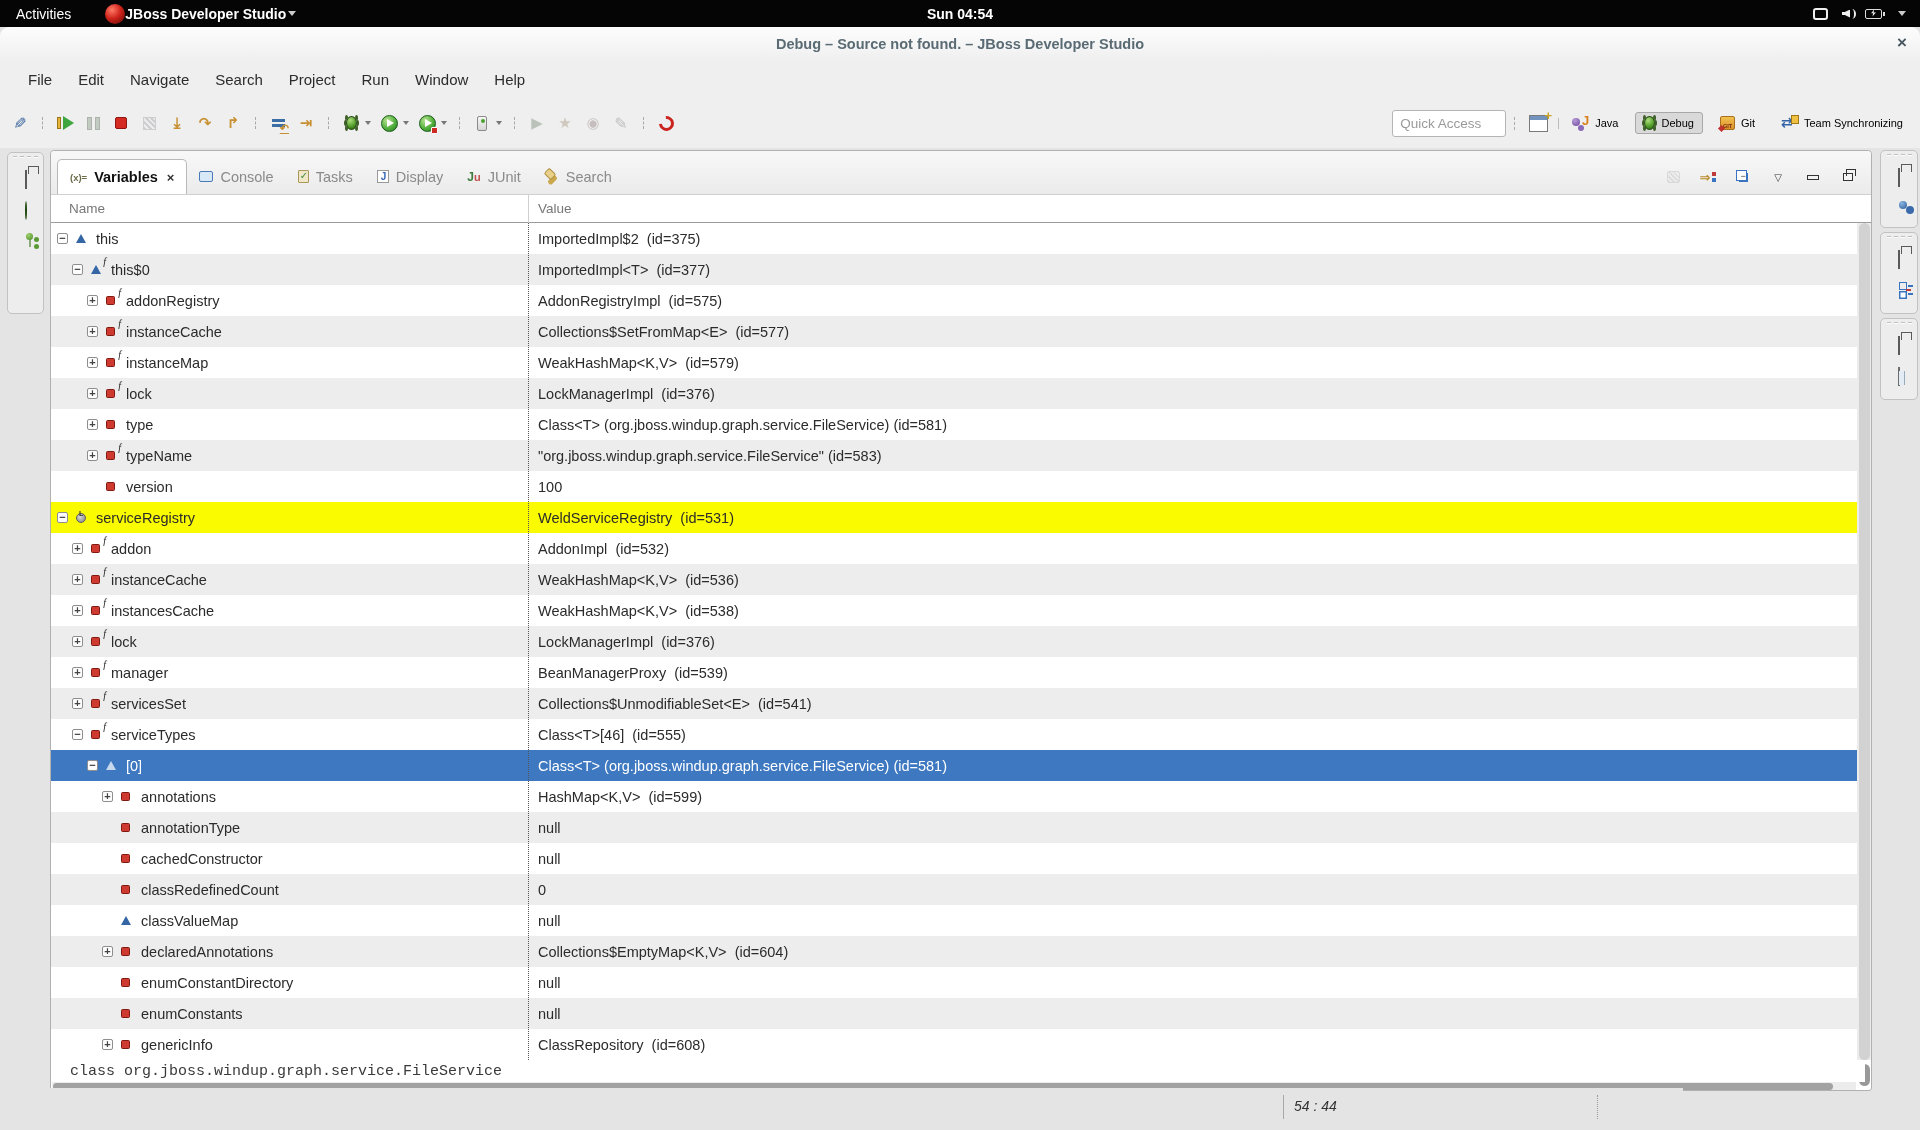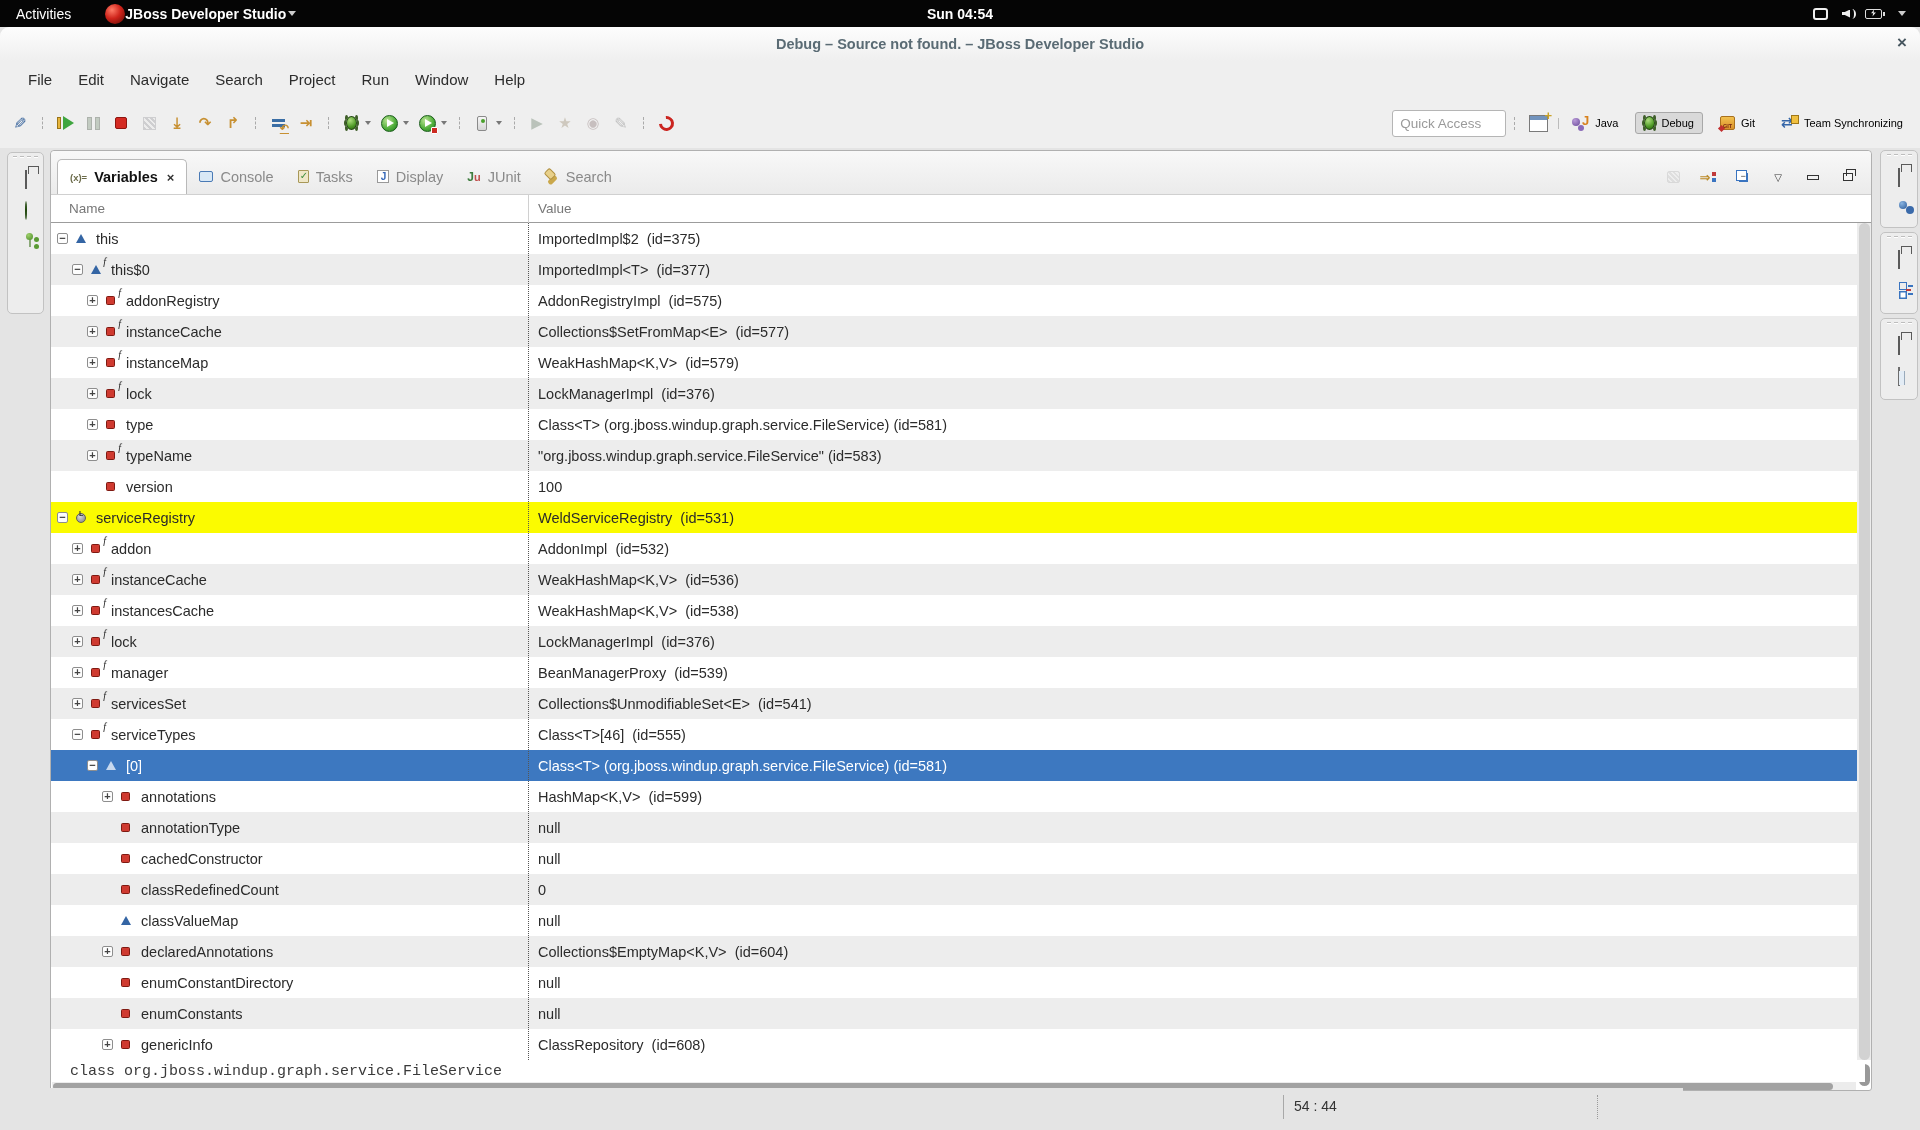--- a/index.html
+++ b/index.html
@@ -234,21 +234,21 @@
   #dthumb { position:absolute; left:1807.5px; top:913px; width:11px; height:22px; background:#999;
     border-radius:6px; }
   #detailpane { position:absolute; left:0; top:909px; width:1806px; height:22px; background:#fff;
     font-family:"Liberation Mono","DejaVu Sans Mono",monospace; font-size:15px; color:#3a3a3a;
     padding:3px 0 0 11px; white-space:pre;margin-left:8px; }
   #hscroll { position:absolute; left:1px; top:931px; width:1804px; height:8px; background:#ececec; }
   #hthumb { position:absolute; left:1px; top:0.5px; width:1780px; height:7px; background:#a2a2a2;
     border-radius:4px; }
 
   
-  #statusbar { position:absolute; left:0; top:1088px; width:1683px; height:38px; background:#e4e4e4; }
+  #statusbar { position:absolute; left:0; top:1088px; width:1683px; height:38px; background:#e4e4e4;font-style:italic; }
   #st-sep1 { position:absolute; left:1283px; top:7px; height:24px; border-left:1px solid #a8a8a8; }
   #st-sep2 { position:absolute; left:1597px; top:7px; height:24px; border-left:1px dotted #9a9a9a; }
   #caretpos { position:absolute; left:1294px; top:10px; font-size:14px; color:#333; }
 </style>
 </head>
 <body>
 
 <div id="topbar">
   <span id="activities">Activities</span>
   <span id="appmenu">

